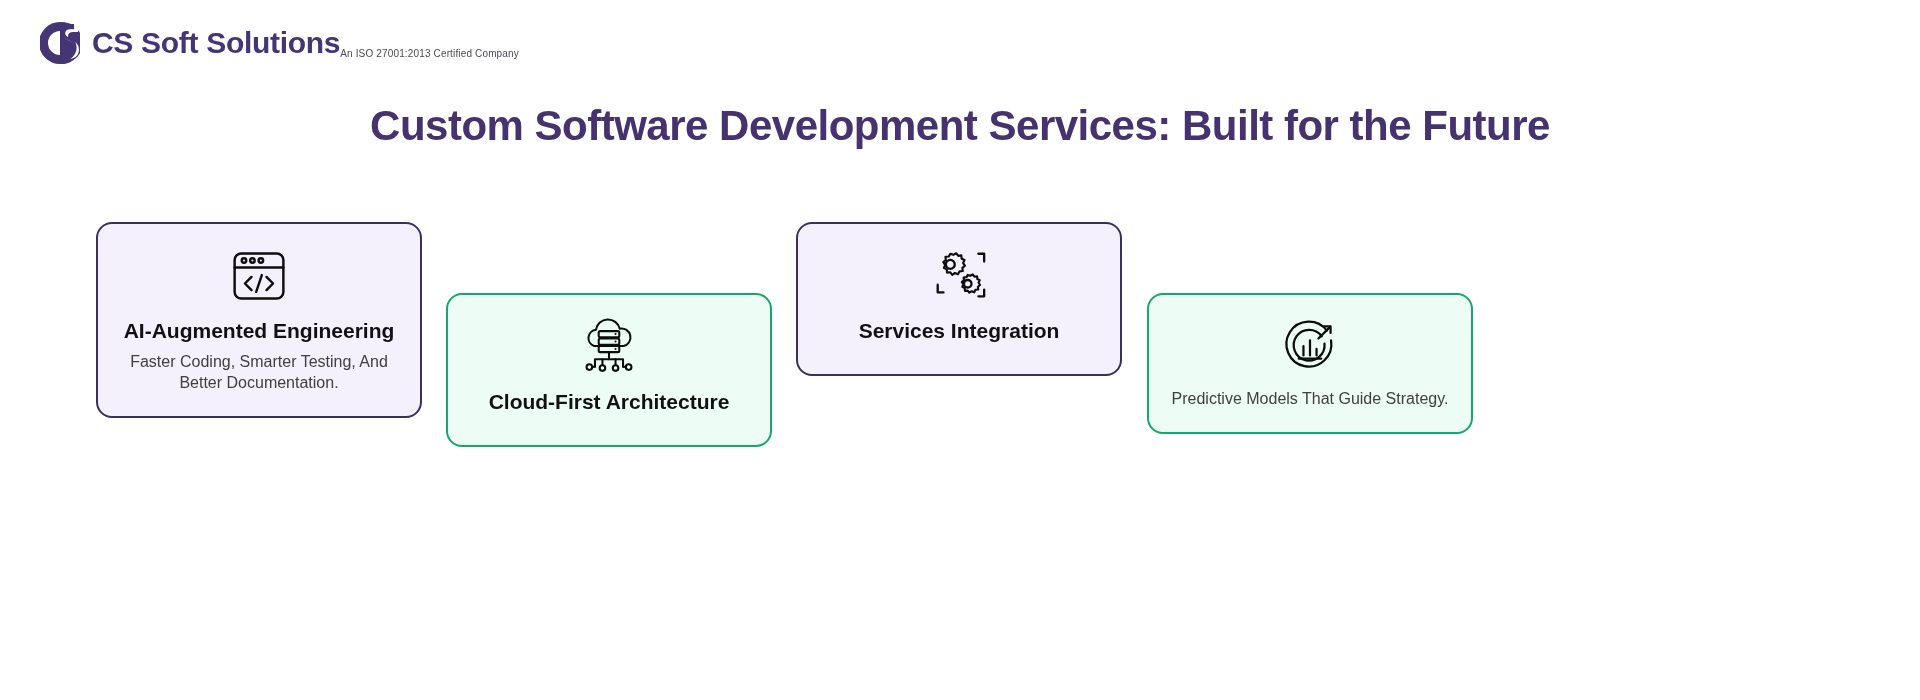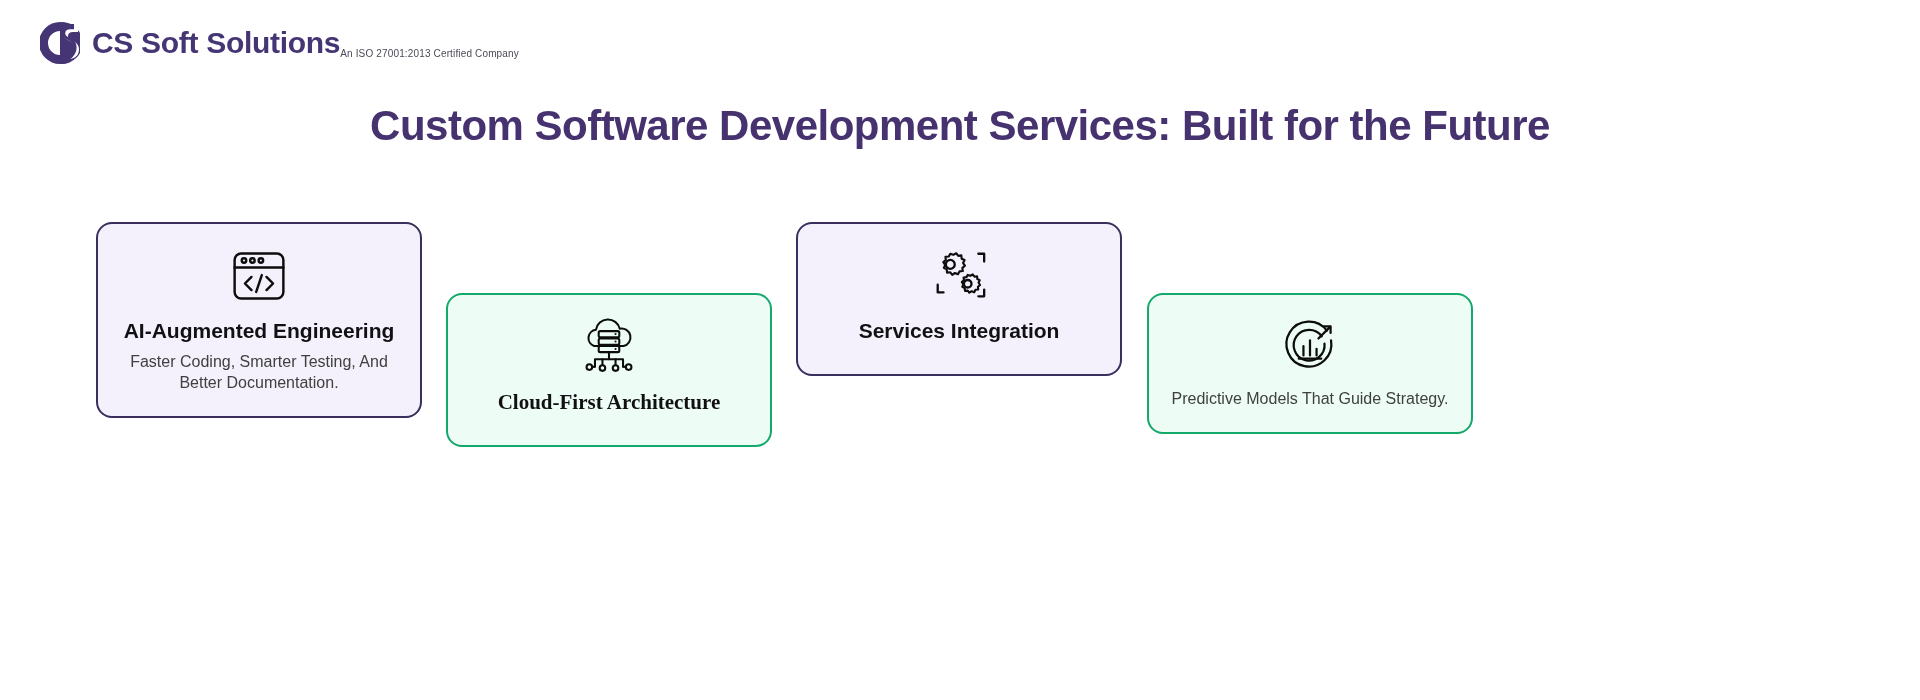--- a/index.html
+++ b/index.html
@@ -56,21 +56,21 @@
     font-size: 21px; font-weight: 700; color: #111113;
     line-height: 1.25; margin-bottom: 8px; white-space: nowrap;
   }
   .card-desc {
     font-size: 16px; font-weight: 400; color: #404040;
     line-height: 1.3; max-width: 290px;
   }
 
   
   #card-0 { left: 96px;   top: 222px; }
-  #card-1 { left: 446px;  top: 293px; font-family: Liberation Serif, serif; }
+  #card-1 { left: 446px;  top: 293px; }
   #card-2 { left: 796px;  top: 222px; }
   #card-3 { left: 1147px; top: 293px; }
 </style>
 </head>
 <body>
 
 <div class="page">
 
   <div class="logo-wrap">
     <span class="logo-mark">

